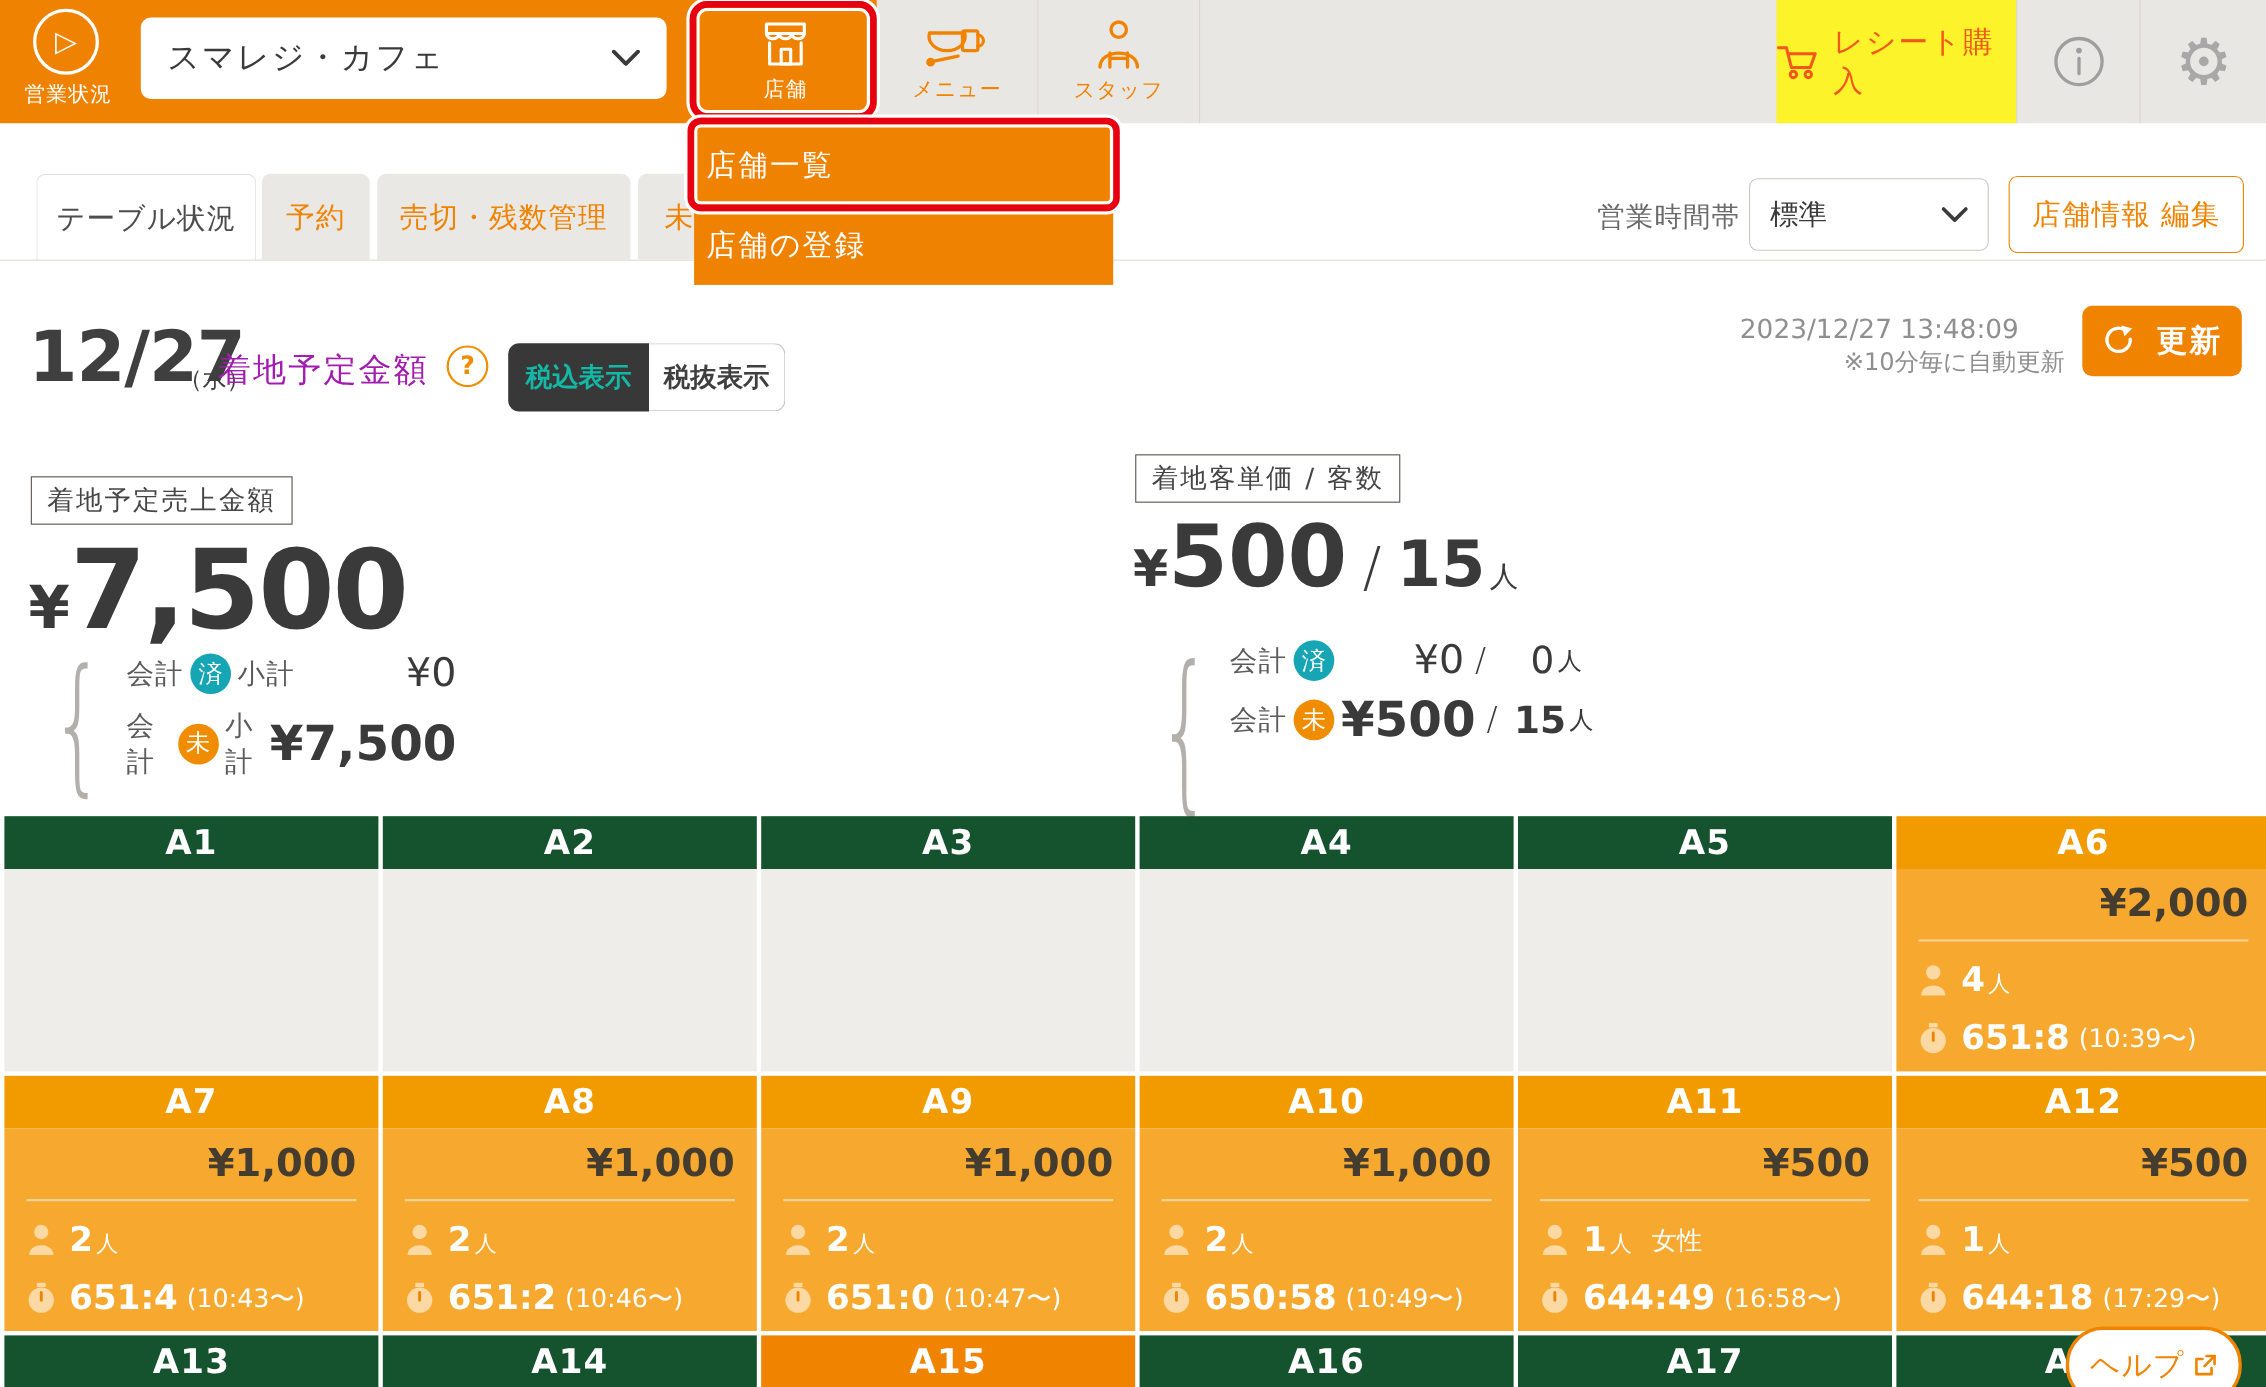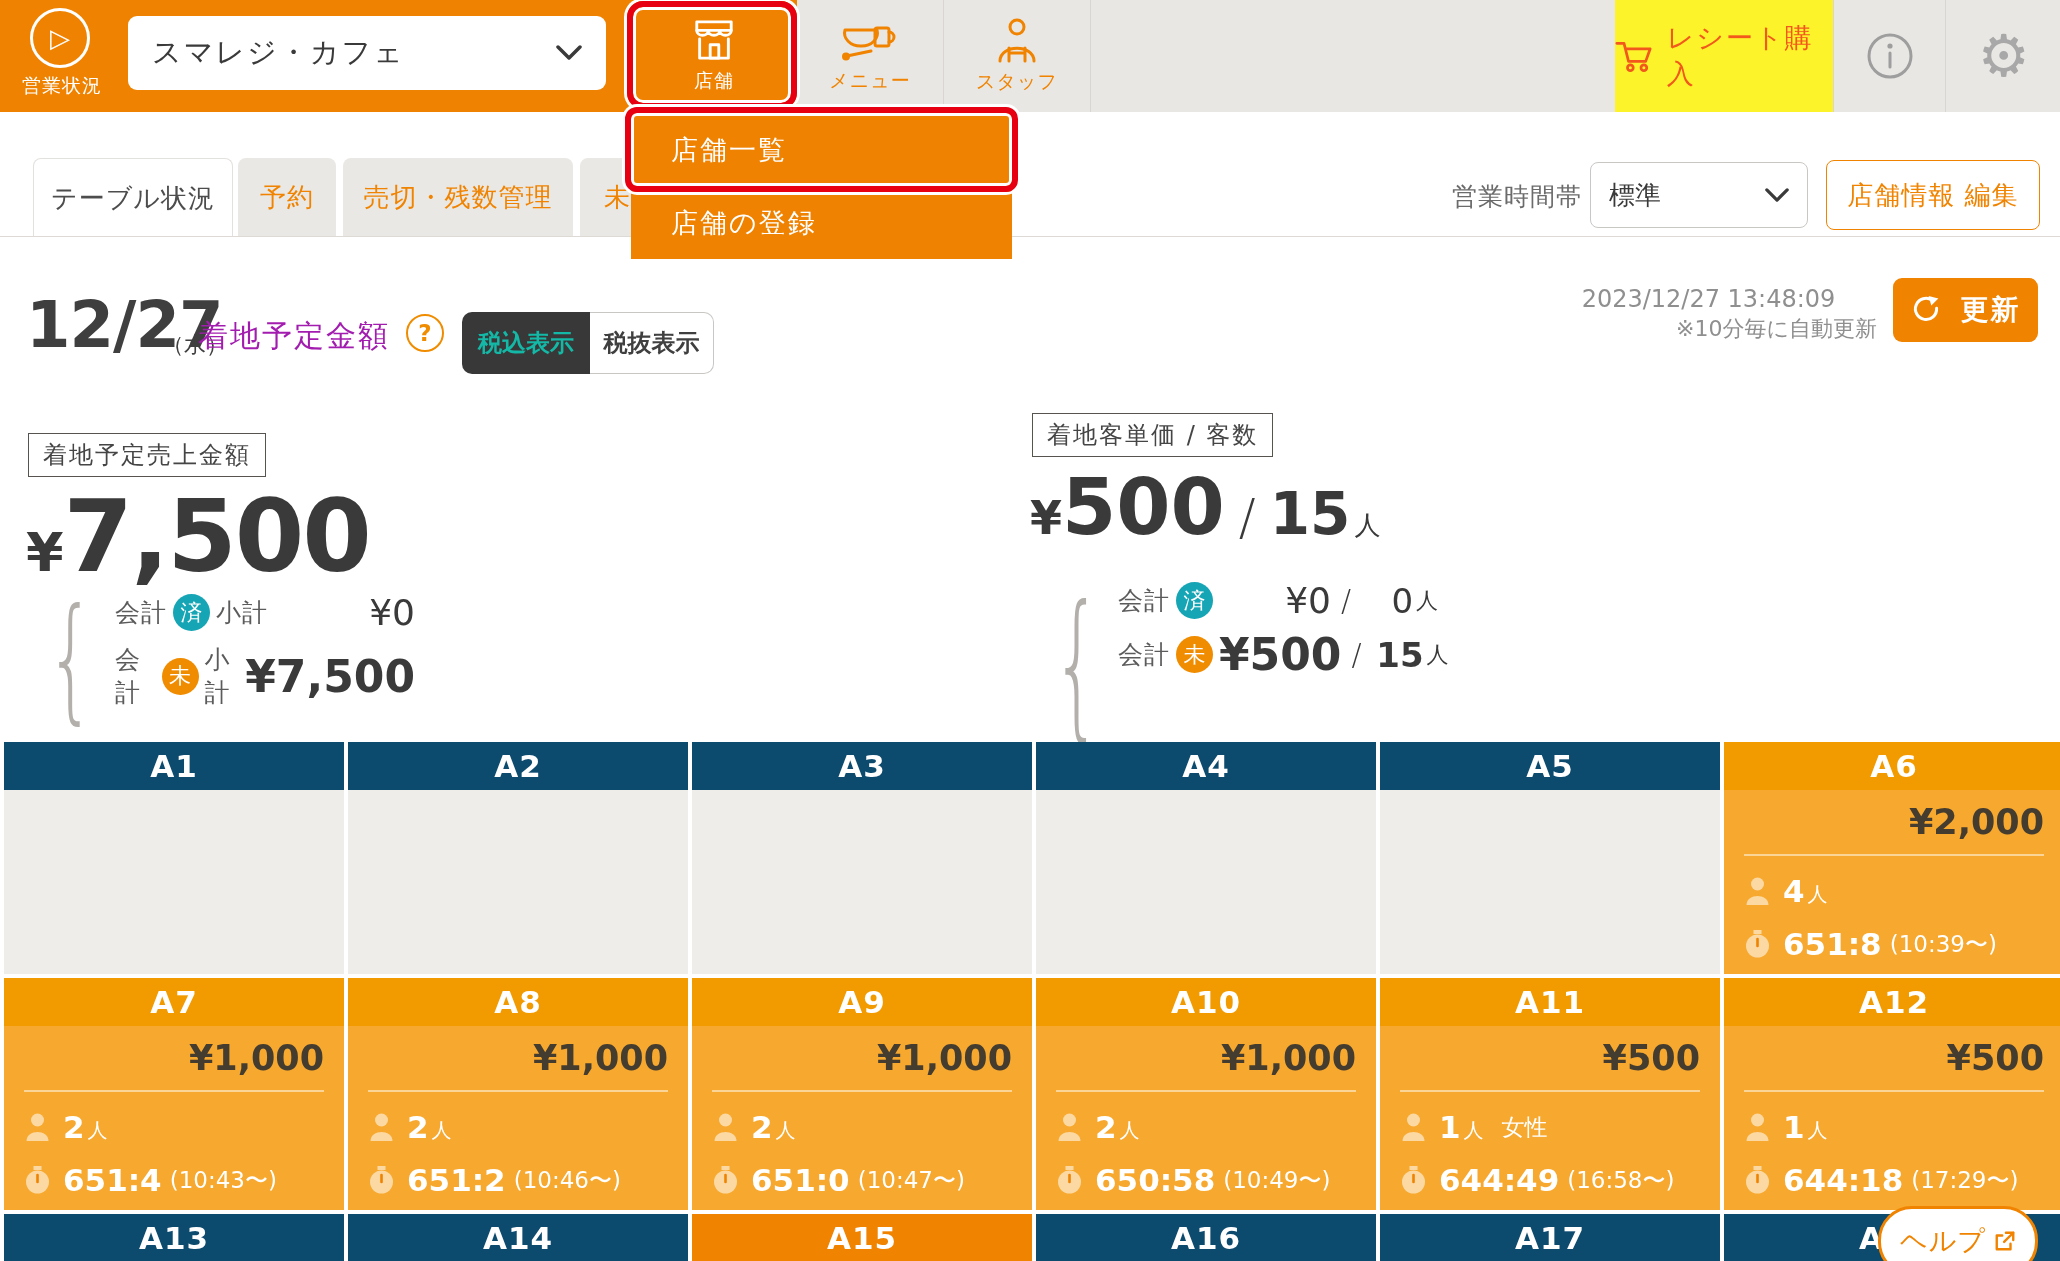--- a/index.html
+++ b/index.html
@@ -26,21 +26,21 @@
   #receipt-btn{left:1615px;top:0;width:218px;height:112px;background:#fdf32b;display:flex;
     align-items:center;justify-content:center;gap:12px;color:#f2571c;font-size:27px;letter-spacing:2px;}
   #info-tile{left:1833px;top:0;width:112px;height:112px;border-left:1px solid #d9d6d2;
     display:flex;align-items:center;justify-content:center;}
   #gear-tile{left:1945px;top:0;width:115px;height:112px;border-left:1px solid #d9d6d2;
     display:flex;align-items:center;justify-content:center;font-size:58px;color:#a8a8a8;}
 
   
   #store-menu{left:631px;top:113px;width:381px;z-index:40;}
   .menu-item{height:73px;background:#ef8200;color:#fff;font-size:27px;display:flex;
-    align-items:center;padding:0 40px;letter-spacing:2px;}
+    align-items:center;padding:0 11px;letter-spacing:2px;}
 
   
   .annot{border:6px solid #e60012;border-radius:16px;z-index:60;pointer-events:none;
     box-shadow:0 0 0 3px #fff, inset 0 0 0 3px #fff;}
   #annot-store{left:627px;top:1px;width:158px;height:96px;}
   #annot-menu-item{left:625px;top:107px;width:381px;height:73px;border-radius:12px;}
 
   
   .tab{top:158px;height:78px;border-radius:8px 8px 0 0;display:flex;align-items:center;
     justify-content:center;font-size:26px;letter-spacing:1px;}
@@ -109,21 +109,21 @@
   #pc-rows .sep{font-size:30px;font-weight:300;margin:0 10px;color:#3a3a3a;}
   #pc-rows .cnt{display:inline-block;min-width:52px;text-align:right;font-size:34px;}
   #pc-rows .row2 .cnt{font-weight:600;}
   #pc-rows .unit{font-size:22px;margin-left:3px;}
 
   
   #grid{left:0;top:742px;width:2060px;display:grid;grid-template-columns:repeat(6,1fr);
     grid-template-rows:232px 232px 232px;gap:4px;padding-left:4px;}
   .cell{display:flex;flex-direction:column;}
   .cell-head{height:48px;flex:0 0 48px;display:flex;align-items:center;justify-content:center;
-    font-size:31px;font-weight:bold;color:#fff;letter-spacing:1px;background:#0c4a6e;}
+    font-size:31px;font-weight:bold;color:#fff;letter-spacing:1px;background:#14532d;}
   .cell.occupied .cell-head{background:#f29b00;}
   .cell.head-active .cell-head{background:#f08300;}
   .cell-body{flex:1;background:#efedea;}
   .cell.occupied .cell-body{background:#f6a82f;padding:0 20px;box-sizing:border-box;color:#fff;}
   .amount-line{text-align:right;font-size:35px;font-weight:600;color:#453c30;padding-top:12px;}
   .cell-sep{border:none;border-top:2px solid rgba(255,255,255,.5);margin:12px 0 0 0;}
   .cell-row{display:flex;align-items:center;margin-top:17px;}
   .cell-row .cnt{font-size:31px;font-weight:bold;margin-left:12px;}
   .cell-row .unit{font-size:20px;margin-left:3px;margin-top:6px;}
   .cell-row .note{font-size:23px;margin-left:18px;}

